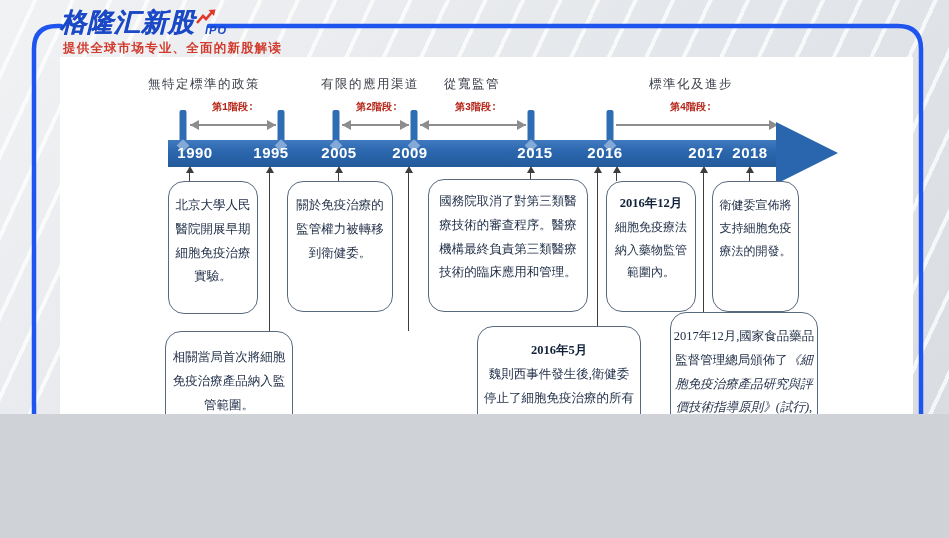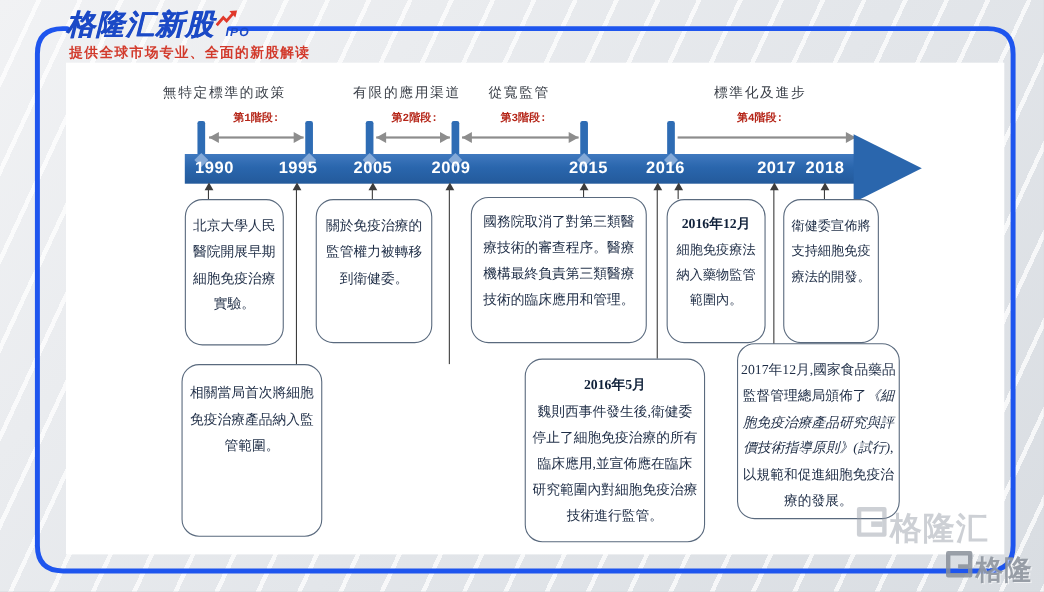--- a/index.html
+++ b/index.html
@@ -1,16 +1,16 @@
 <!DOCTYPE html>
 <html><head>
 <meta charset="utf-8">
 <style>
   html,body{margin:0;padding:0;background:#cfd3d8;}
-  #page{position:relative;width:949px;height:538px;overflow:hidden;
+  #page{position:relative;width:949px;height:414px;overflow:hidden;
     background:linear-gradient(135deg,#f1f2f4 0%,#e3e6ea 55%,#d9dde2 100%);
     font-family:"Liberation Serif",serif;}
   #page::before{content:"";position:absolute;inset:0;pointer-events:none;
     background:repeating-linear-gradient(115deg,rgba(255,255,255,0) 0 30px,rgba(255,255,255,.75) 30px 34px);}
   .frame-svg{position:absolute;left:0;top:0;pointer-events:none;}
   .canvas{position:absolute;left:60px;top:57px;width:853px;height:447px;background:#ffffff;}
 
   
   .logo-row{position:absolute;left:60px;top:7px;display:flex;align-items:flex-start;z-index:5;}
   .logo-text{font-family:"Liberation Sans",sans-serif;font-weight:900;font-style:italic;

